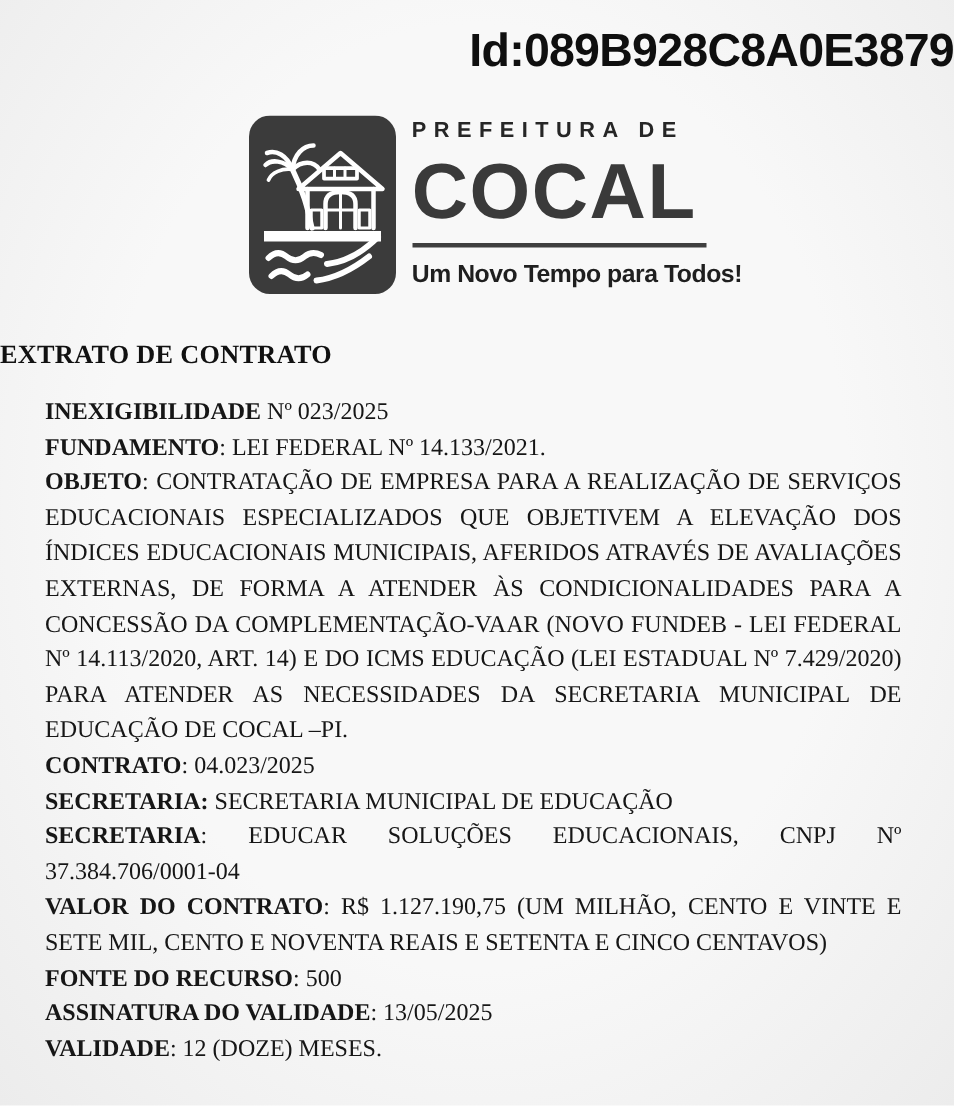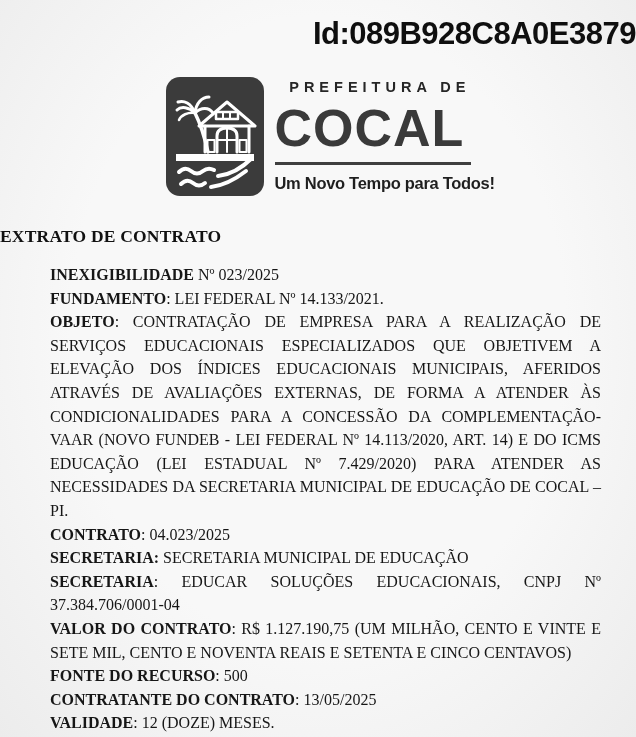--- a/index.html
+++ b/index.html
@@ -35,21 +35,20 @@
     justify-content:space-between;
     padding:2px 0 3px 0;
   }
   .prefeitura {
     font-family:"Liberation Sans", sans-serif;
     font-weight:700;
     font-size:14.5px;
     letter-spacing:5px;
     color:#262626;
     white-space:nowrap;
-    text-align:right;
   }
   .cocal {
     font-family:"Liberation Sans", sans-serif;
     font-weight:700;
     font-size:52px;
     line-height:0.95;
     letter-spacing:1px;
     color:#3a3a3a;
     white-space:nowrap;
   }
@@ -64,21 +63,21 @@
   }
   .doc-title {
     margin-top:30px;
     text-align:left;
     font-weight:700;
     font-size:17.5px;
     letter-spacing:0.2px;
     color:#111;
   }
   .doc-body {
-    margin:16px 35px 0 50px;
+    margin:16px 35px 0 30px;
     font-size:16px;
     line-height:23.6px;
     text-align:justify;
   }
   .para { margin:0; }
   .para strong { font-weight:700; }
 </style>
 </head>
 <body>
 
@@ -128,15 +127,15 @@
 
 <div class="doc-body">
   <div class="para"><strong>INEXIGIBILIDADE</strong><span> Nº 023/2025</span></div>
   <div class="para"><strong>FUNDAMENTO</strong><span>: LEI FEDERAL Nº 14.133/2021.</span></div>
   <div class="para"><strong>OBJETO</strong><span>: CONTRATAÇÃO DE EMPRESA PARA A REALIZAÇÃO DE SERVIÇOS EDUCACIONAIS ESPECIALIZADOS QUE OBJETIVEM A ELEVAÇÃO DOS ÍNDICES EDUCACIONAIS MUNICIPAIS, AFERIDOS ATRAVÉS DE AVALIAÇÕES EXTERNAS, DE FORMA A ATENDER ÀS CONDICIONALIDADES PARA A CONCESSÃO DA COMPLEMENTAÇÃO-VAAR (NOVO FUNDEB - LEI FEDERAL Nº 14.113/2020, ART. 14) E DO ICMS EDUCAÇÃO (LEI ESTADUAL Nº 7.429/2020) PARA ATENDER AS NECESSIDADES DA SECRETARIA MUNICIPAL DE EDUCAÇÃO DE COCAL –PI.</span></div>
   <div class="para"><strong>CONTRATO</strong><span>: 04.023/2025</span></div>
   <div class="para"><strong>SECRETARIA:</strong><span> SECRETARIA MUNICIPAL DE EDUCAÇÃO</span></div>
   <div class="para"><strong>SECRETARIA</strong><span>: EDUCAR SOLUÇÕES EDUCACIONAIS, CNPJ Nº 37.384.706/0001-04</span></div>
   <div class="para"><strong>VALOR DO CONTRATO</strong><span>: R$ 1.127.190,75 (UM MILHÃO, CENTO E VINTE E SETE MIL, CENTO E NOVENTA REAIS E SETENTA E CINCO CENTAVOS)</span></div>
   <div class="para"><strong>FONTE DO RECURSO</strong><span>: 500</span></div>
-  <div class="para"><strong>CONTRATANTE DO CONTRATO</strong><span>: 13/05/2025</span></div>
+  <div class="para"><strong>ASSINATURA DO VALIDADE</strong><span>: 13/05/2025</span></div>
   <div class="para"><strong>VALIDADE</strong><span>: 12 (DOZE) MESES.</span></div>
 </div>
 
 </body></html>

